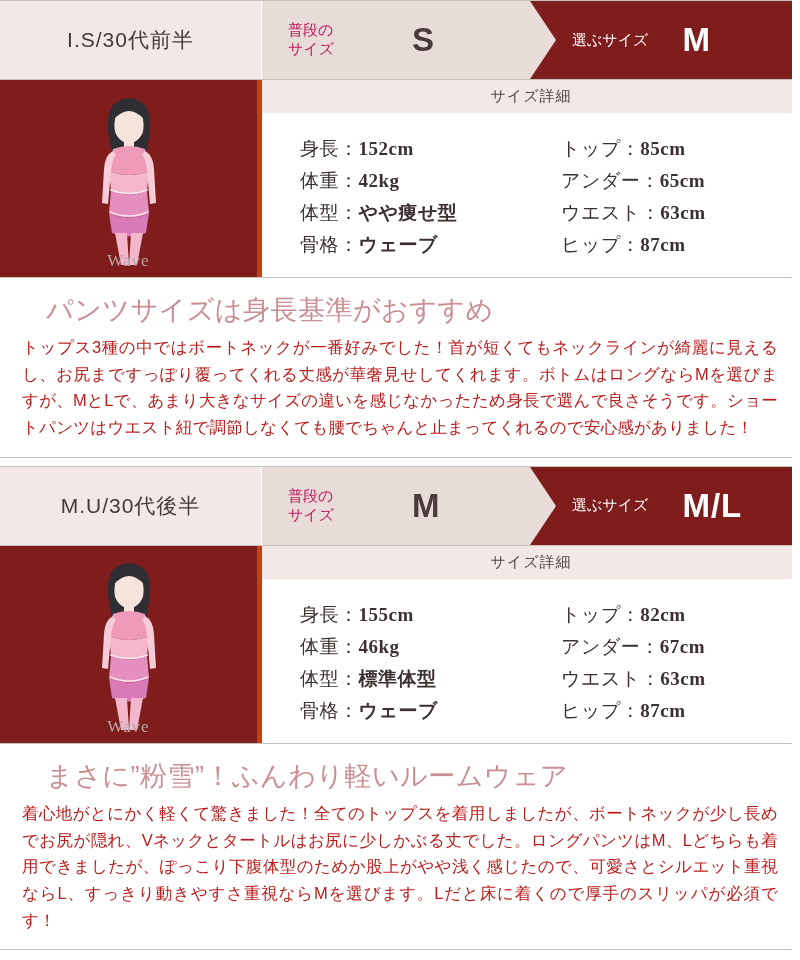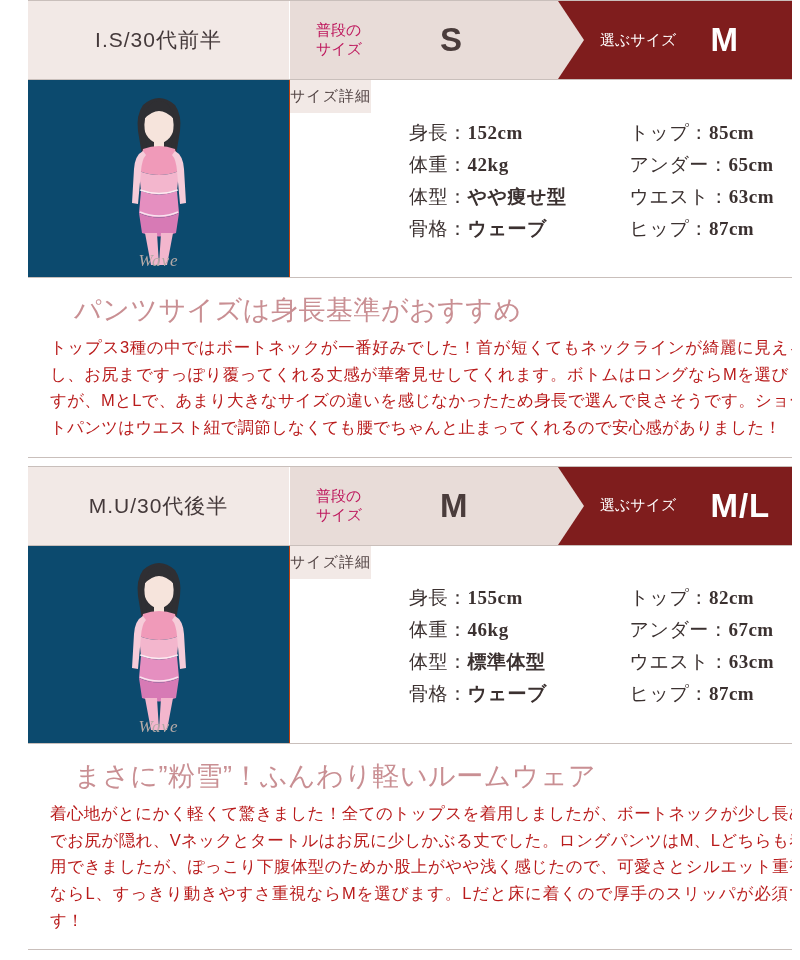--- a/index.html
+++ b/index.html
@@ -8,21 +8,20 @@
     width: 800px; height: 960px;
     background: #ffffff;
     font-family: "Liberation Sans", sans-serif;
     color: #3c3230;
   }
   .page {
     width: 792px;
     height: 960px;
     position: relative;
     overflow: hidden;
-    padding-left: 28px;
   }
   .review-block {
     width: 800px;
     border-top: 1px solid #c9bfbb;
     border-bottom: 1px solid #c9bfbb;
     background: #fff;
   }
 
   
   .hdr {
@@ -97,25 +96,24 @@
     white-space: nowrap;
   }
 
   
   .detail {
     display: flex;
     border-top: 1px solid #c9bfbb;
   }
   .figure-cell {
     width: 262px;
-    border-right: 1px solid #c2410c;
+    border-right: 5px solid #c2410c;
     position: relative;
-    background: #0c4a6e;
+    background: #7f1d1d;
     height: 197px;
-    font-style: italic;
   }
   .figure-wrap {
     position: absolute;
     left: 0; top: 0; right: 0; bottom: 0;
     display: flex;
     align-items: center;
     justify-content: center;
   }
   .wave-label {
     position: absolute;
@@ -123,21 +121,21 @@
     transform: translateX(-50%);
     bottom: 6px;
     font-size: 17px;
     color: #b4a9a6;
     letter-spacing: 1px;
     font-family: "Liberation Serif", serif;
   }
   .detail-right {
     flex: 1;
     display: flex;
-    flex-direction: row;
+    flex-direction: column;
   }
   .detail-title {
     height: 33px;
     background: #f2e9e6;
     display: flex;
     align-items: center;
     justify-content: center;
     font-size: 15px;
     color: #534545;
     letter-spacing: 1px;

